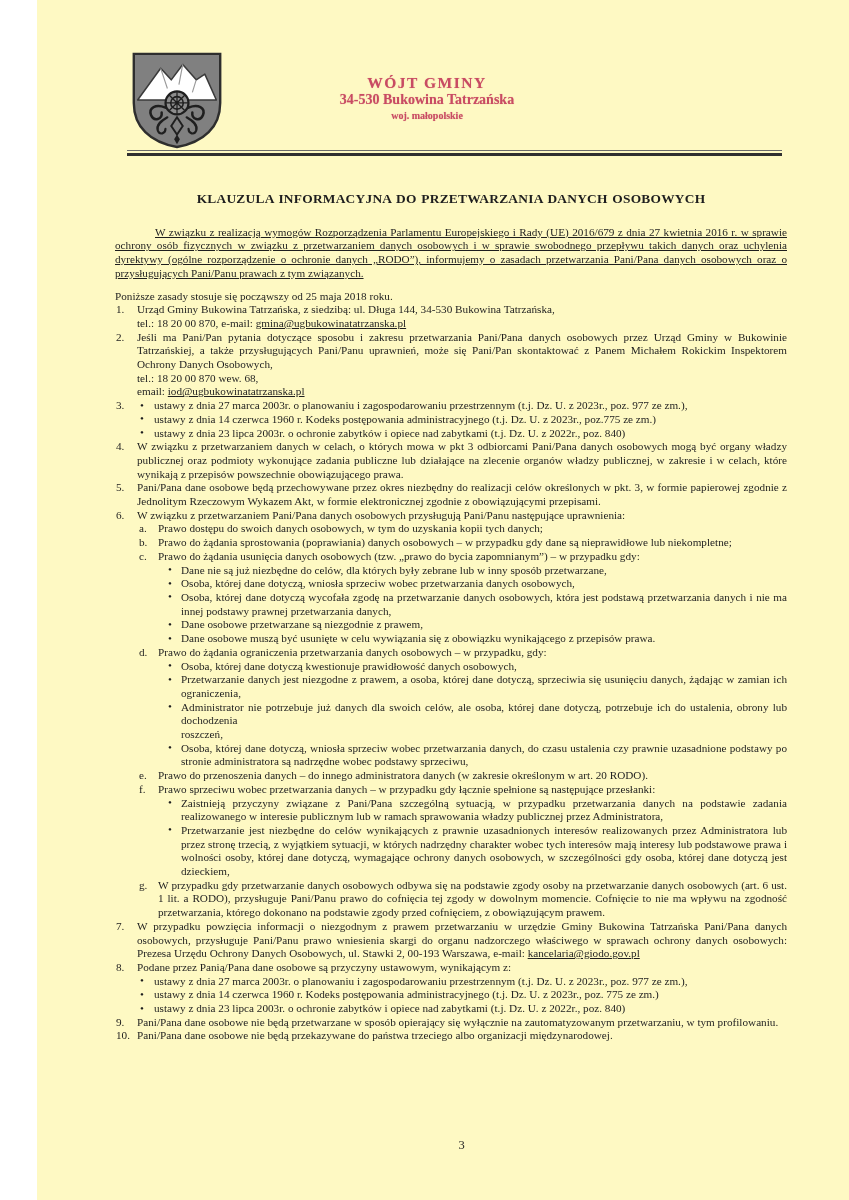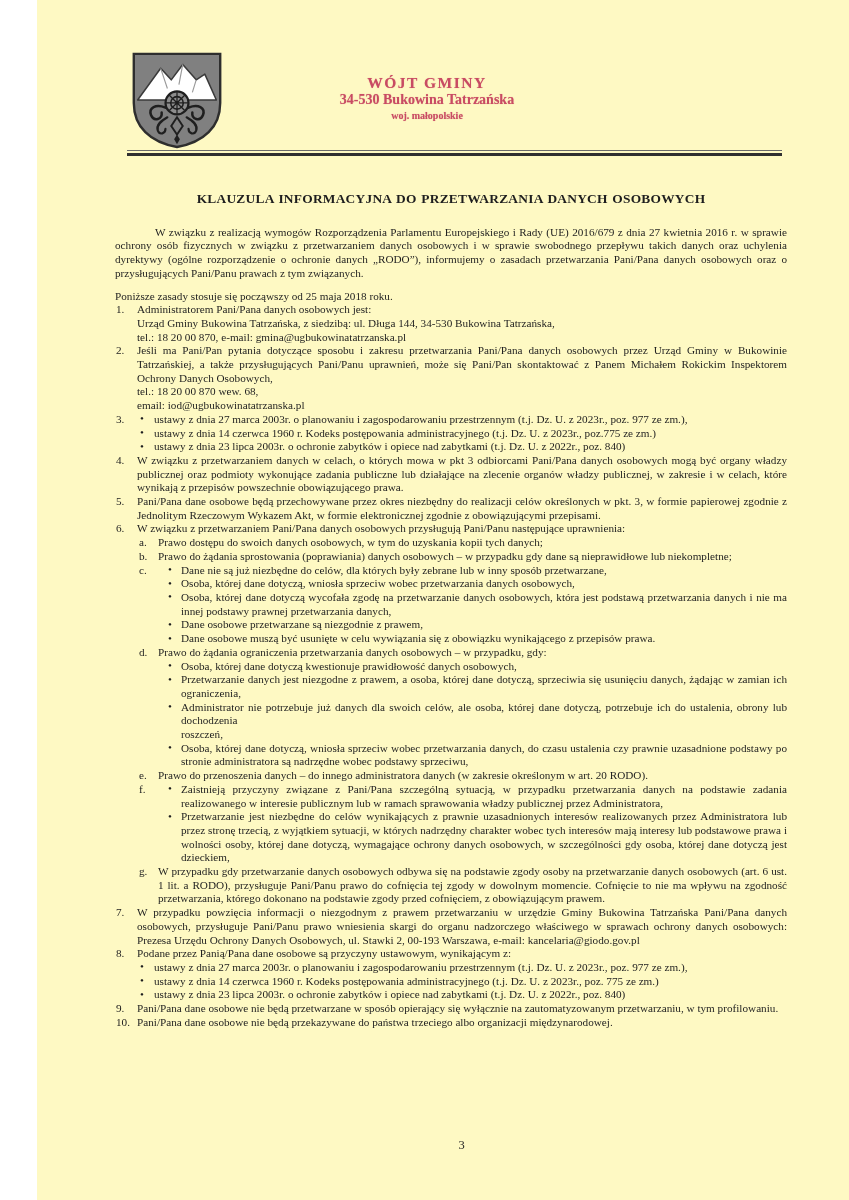--- a/index.html
+++ b/index.html
@@ -25,29 +25,29 @@
     position:absolute;left:90px;top:150px;width:655px;height:2px;
     border-top:1px solid #6a6a6a;border-bottom:3px solid #303030;
   }
 
   
   .content{position:absolute;left:78px;top:192px;width:672px;font-size:11.2px;line-height:13.7px;}
   .doc-title{
     text-align:center;font-weight:bold;font-size:13.4px;letter-spacing:.25px;
     word-spacing:1px;margin:0 0 20px 0;
   }
-  .intro{ text-align:justify;text-indent:40px;margin:0 0 9px 0;}
+  .intro{ text-align:justify;text-indent:40px;margin:0 0 9px 0;text-decoration:underline;}
   .effective{margin:0;}
 
   
   .items{margin:0;}
   .num-item{position:relative;padding-left:22px;}
   .num-item > .marker{position:absolute;left:1px;top:0;}
   .para{text-align:justify;}
-  .doclink{color:inherit;cursor:pointer;}
+  .doclink{text-decoration:underline;color:inherit;cursor:pointer;}
 
   .bullets{margin:0;}
   .bullet-item{position:relative;padding-left:17px;}
   .bullet-item > .bdot{position:absolute;left:3px;top:-0.5px;}
   .btext{text-align:justify;white-space:pre-line;}
 
   .deep .bullet-item{padding-left:23px;}
   .deep .bullet-item > .bdot{left:10px;}
 
   .letter-item{position:relative;padding-left:21px;}
@@ -85,21 +85,20 @@
   <div class="rule"></div>
 
   <div class="content">
     <div class="doc-title">KLAUZULA INFORMACYJNA DO PRZETWARZANIA DANYCH OSOBOWYCH</div>
     <div class="intro">W związku z realizacją wymogów Rozporządzenia Parlamentu Europejskiego i Rady (UE) 2016/679 z dnia 27 kwietnia 2016 r. w sprawie ochrony osób fizycznych w związku z przetwarzaniem danych osobowych i w sprawie swobodnego przepływu takich danych oraz uchylenia dyrektywy (ogólne rozporządzenie o ochronie danych „RODO”), informujemy o zasadach przetwarzania Pani/Pana danych osobowych oraz o przysługujących Pani/Panu prawach z tym związanych.</div>
     <div class="effective">Poniższe zasady stosuje się począwszy od 25 maja 2018 roku.</div>
     <div class="items" id="items">
         <div class="num-item">
           <span class="marker">1.</span>
           <div class="item-body">
-            <div class="para">Administratorem Pani/Pana danych osobowych jest:</div>
             <div class="para">Urząd Gminy Bukowina Tatrzańska, z siedzibą: ul. Długa 144, 34-530 Bukowina Tatrzańska,</div>
             <div class="para">tel.: 18 20 00 870, e-mail: <span class="doclink">gmina@ugbukowinatatrzanska.pl</span></div>
           </div>
         </div>
         <div class="num-item">
           <span class="marker">2.</span>
           <div class="item-body">
             <div class="para">Jeśli ma Pani/Pan pytania dotyczące sposobu i zakresu przetwarzania Pani/Pana danych osobowych przez Urząd Gminy w Bukowinie Tatrzańskiej, a także przysługujących Pani/Panu uprawnień, może się Pani/Pan skontaktować z Panem Michałem Rokickim Inspektorem Ochrony Danych Osobowych,</div>
             <div class="para">tel.: 18 20 00 870 wew. 68,</div>
             <div class="para">email: <span class="doclink">iod@ugbukowinatatrzanska.pl</span></div>
@@ -148,20 +147,21 @@
             </div>
             <div class="letter-item">
               <span class="lmarker">b.</span>
               <div class="lbody">
                 <div class="para">Prawo do żądania sprostowania (poprawiania) danych osobowych – w przypadku gdy dane są nieprawidłowe lub niekompletne;</div>
               </div>
             </div>
             <div class="letter-item">
               <span class="lmarker">c.</span>
               <div class="lbody">
+                <div class="para">Prawo do żądania usunięcia danych osobowych (tzw. „prawo do bycia zapomnianym”) – w przypadku gdy:</div>
                 <div class="bullets deep">
                   <div class="bullet-item">
                     <span class="bdot">•</span>
                     <div class="btext">Dane nie są już niezbędne do celów, dla których były zebrane lub w inny sposób przetwarzane,</div>
                   </div>
                   <div class="bullet-item">
                     <span class="bdot">•</span>
                     <div class="btext">Osoba, której dane dotyczą, wniosła sprzeciw wobec przetwarzania danych osobowych,</div>
                   </div>
                   <div class="bullet-item">
@@ -206,20 +206,21 @@
             </div>
             <div class="letter-item">
               <span class="lmarker">e.</span>
               <div class="lbody">
                 <div class="para">Prawo do przenoszenia danych – do innego administratora danych (w zakresie określonym w art. 20 RODO).</div>
               </div>
             </div>
             <div class="letter-item">
               <span class="lmarker">f.</span>
               <div class="lbody">
+                <div class="para">Prawo sprzeciwu wobec przetwarzania danych – w przypadku gdy łącznie spełnione są następujące przesłanki:</div>
                 <div class="bullets deep">
                   <div class="bullet-item">
                     <span class="bdot">•</span>
                     <div class="btext">Zaistnieją przyczyny związane z Pani/Pana szczególną sytuacją, w przypadku przetwarzania danych na podstawie zadania realizowanego w interesie publicznym lub w ramach sprawowania władzy publicznej przez Administratora,</div>
                   </div>
                   <div class="bullet-item">
                     <span class="bdot">•</span>
                     <div class="btext">Przetwarzanie jest niezbędne do celów wynikających z prawnie uzasadnionych interesów realizowanych przez Administratora lub przez stronę trzecią, z wyjątkiem sytuacji, w których nadrzędny charakter wobec tych interesów mają interesy lub podstawowe prawa i wolności osoby, której dane dotyczą, wymagające ochrony danych osobowych, w szczególności gdy osoba, której dane dotyczą jest dzieckiem,</div>
                   </div>
                 </div>

